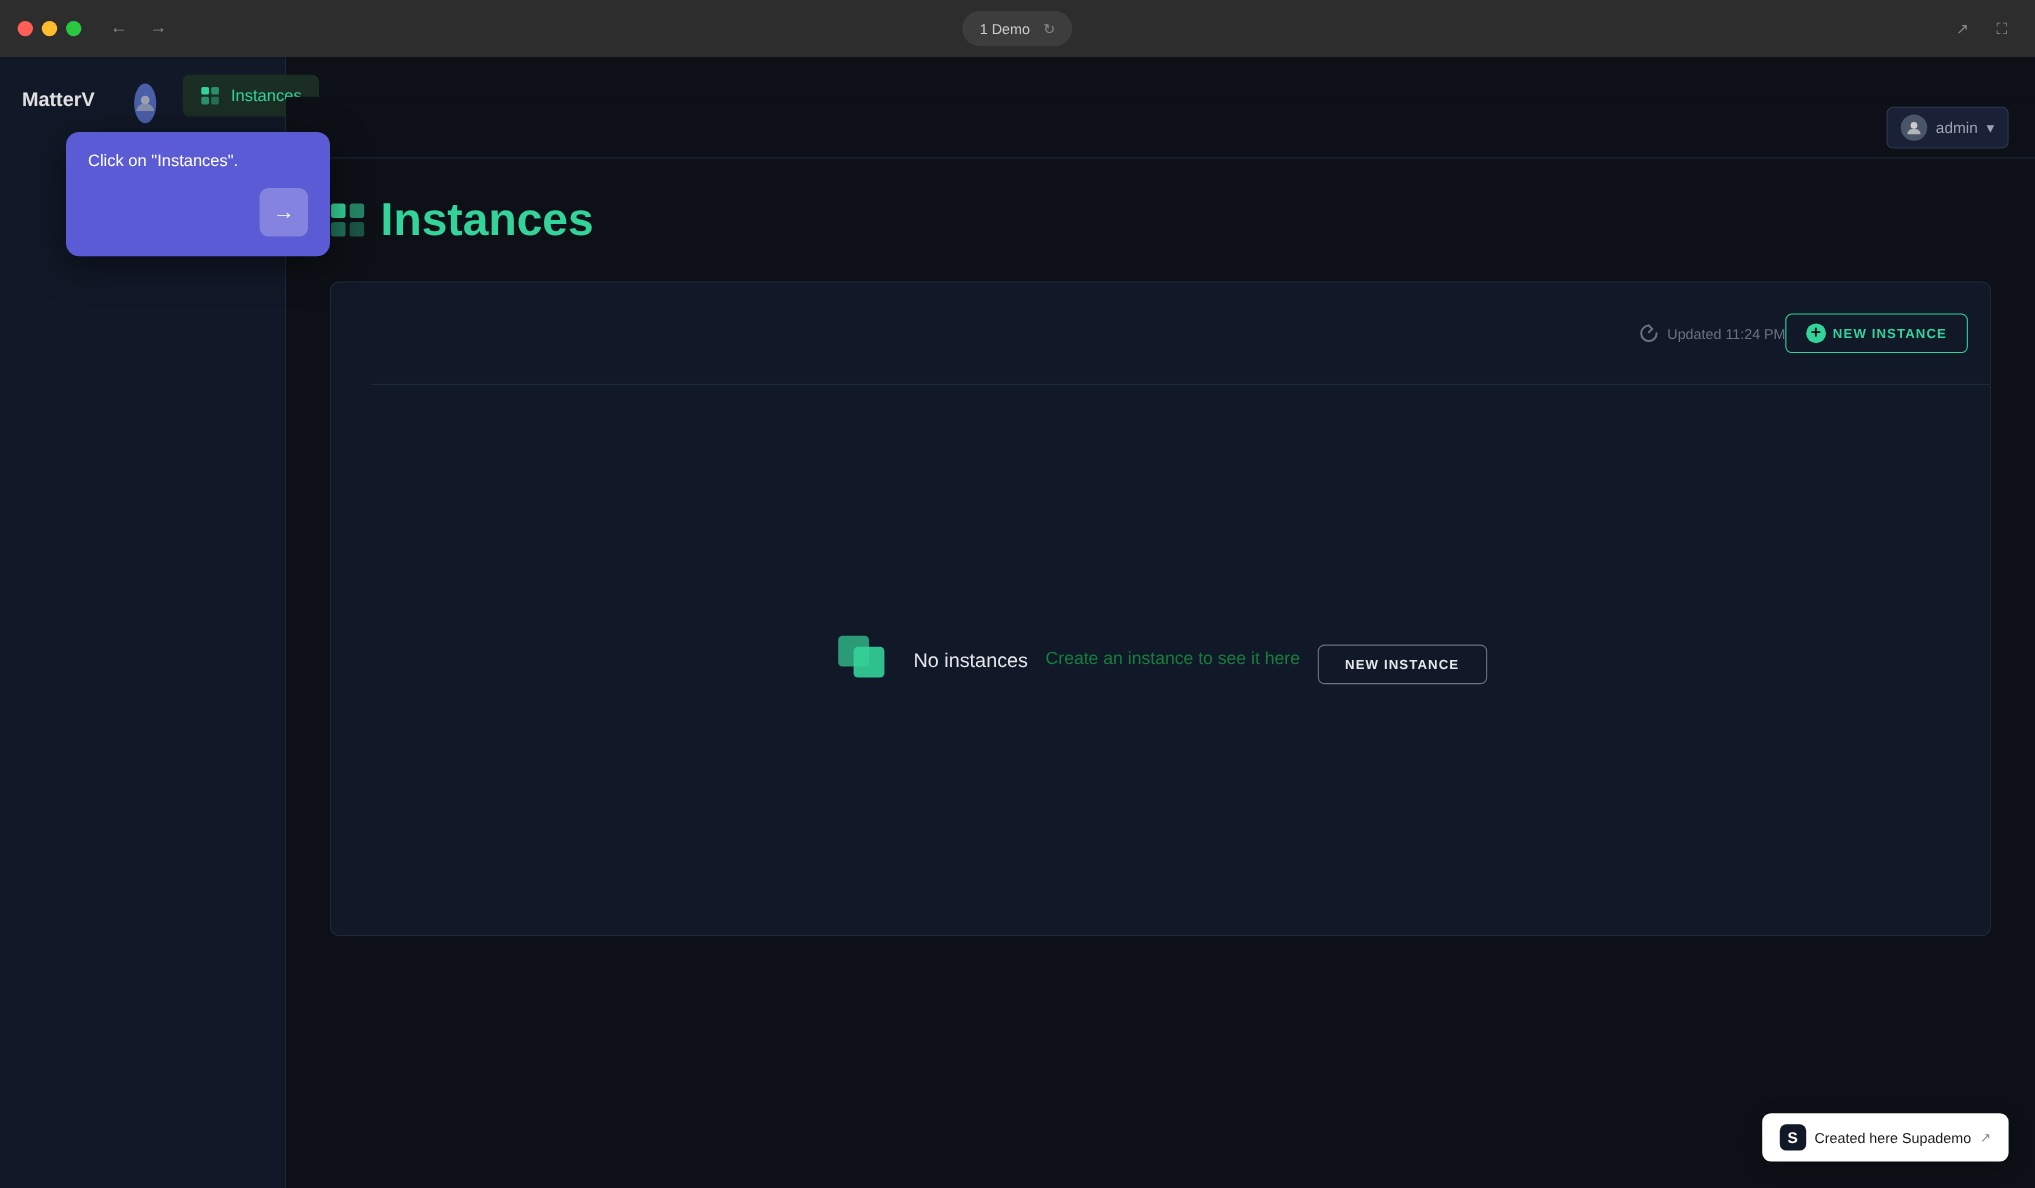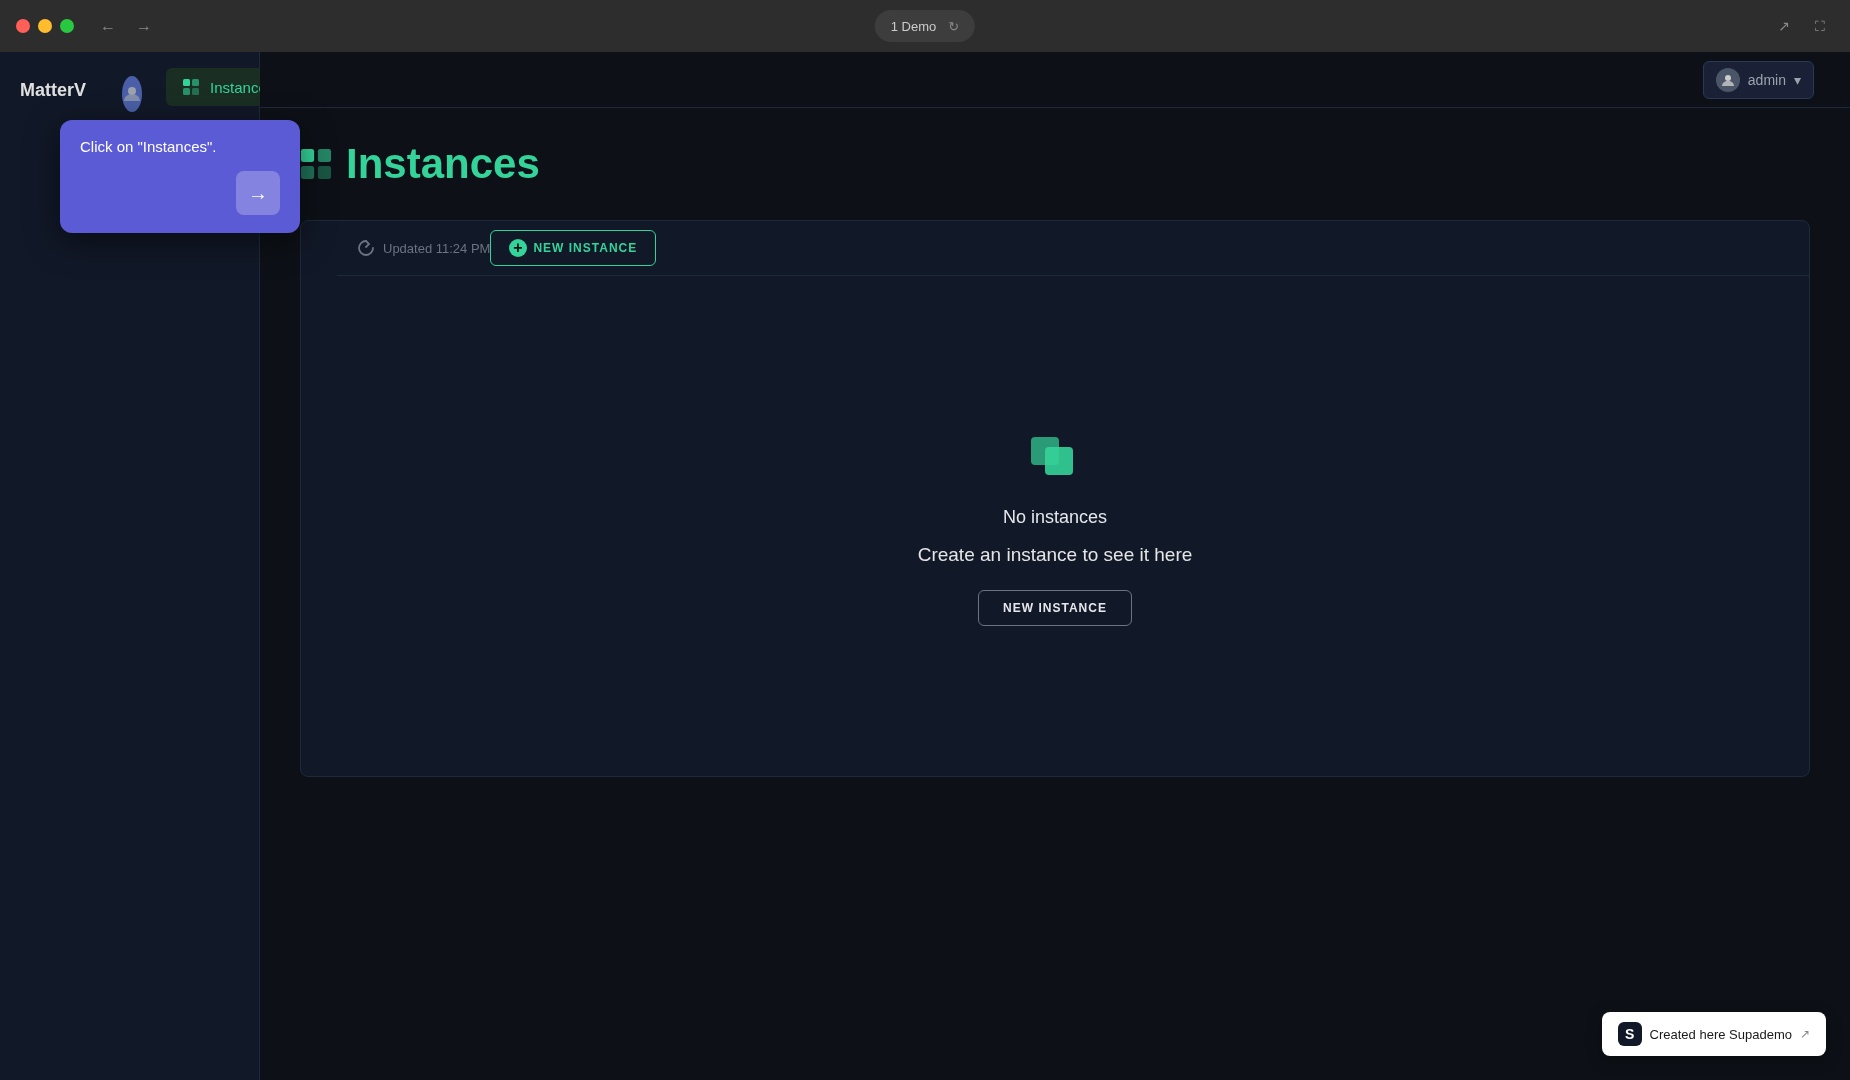--- a/index.html
+++ b/index.html
@@ -161,21 +161,22 @@
       overflow: hidden;
     }
 
     .top-bar {
       height: 56px;
       background: #0d1117;
       border-bottom: 1px solid #1e2a3a;
       display: flex;
       align-items: center;
       justify-content: flex-end;
-      padding: 0 36px;
+      padding: 0 24px;
+      margin-top: 36px;
     }
 
     .admin-menu {
       display: flex;
       align-items: center;
       gap: 8px;
       color: #9ca3af;
       font-size: 14px;
       cursor: pointer;
       background: #1a2035;
@@ -227,22 +228,22 @@
     .content-panel {
       background: #111827;
       border: 1px solid #1e2a3a;
       border-radius: 8px;
       overflow: hidden;
     }
 
     .panel-toolbar {
       display: flex;
       align-items: center;
-      justify-content: flex-start;
-      padding: 9px 20px;
+      justify-content: flex-end;
+      padding: 28px 20px;
       border-bottom: 1px solid #1e2a3a;
       margin-left: 36px;
     }
 
     .updated-info {
       display: flex;
       align-items: center;
       gap: 8px;
       color: #6b7280;
       font-size: 13px;
@@ -283,41 +284,40 @@
       align-items: center;
       justify-content: center;
       font-size: 16px;
       font-weight: 700;
       line-height: 1;
     }
 
     .panel-body {
       min-height: 500px;
       display: flex;
-      flex-direction: column;
       align-items: center;
       justify-content: center;
       padding: 60px 36px;
       gap: 16px;
     }
 
     .empty-state-icon {
       margin-bottom: 8px;
       color: #34d399;
     }
 
     .empty-state-title {
       font-size: 18px;
       color: #e5e7eb;
       font-weight: 500;
     }
 
     .empty-state-subtitle {
-      font-size: 19px;
-      color: #e5e5e5;
+      font-size: 16px;
+      color: #15803d;
     }
 
     .empty-new-btn {
       margin-top: 8px;
       background: transparent;
       border: 1.5px solid #6b7280;
       color: #e5e7eb;
       padding: 10px 24px;
       border-radius: 6px;
       font-size: 12px;

